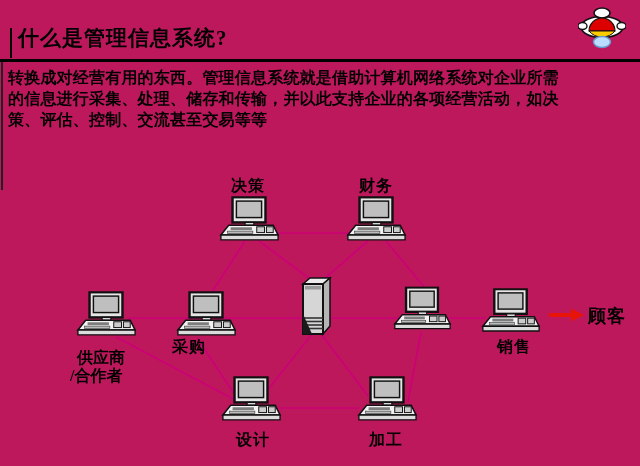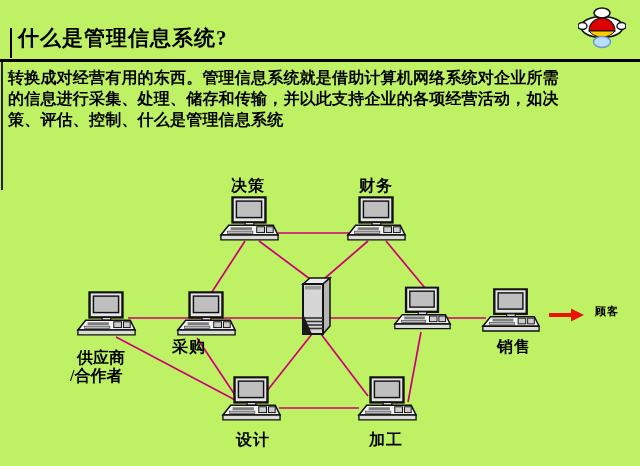--- a/index.html
+++ b/index.html
@@ -1,17 +1,17 @@
 <!DOCTYPE html>
 <html><head>
 <meta charset="utf-8">
 <style>
   html,body{margin:0;padding:0;background:#fff;}
   .slide{
-    position:relative;width:640px;height:466px;background:#bef264;overflow:hidden;
+    position:relative;width:640px;height:466px;background:#be185d;overflow:hidden;
     font-family:"Liberation Serif","DejaVu Serif",serif;color:#000;
   }
   
   .title{
     position:absolute;left:18px;top:24px;font-size:21px;font-weight:bold;
     letter-spacing:1px;white-space:nowrap;
   }
   .title-accent{position:absolute;left:10px;top:28px;width:2px;height:30px;background:#000;}
   .title-rule{position:absolute;left:0;top:59px;width:640px;height:3px;background:#000;}
   .left-frame{position:absolute;left:1px;top:62px;width:2px;height:128px;background:#222;}
@@ -81,21 +81,21 @@
     <path d="M11,24 A13,13 0 0 1 37,24 Z" fill="#DD0000" stroke="#111" stroke-width="1.2"></path>
     <path d="M11,24 L37,24 Q32,30 24,30 Q16,30 11,24 Z" fill="#FFCC00" stroke="#111" stroke-width="1"></path>
     <ellipse cx="24" cy="35" rx="8.5" ry="5.5" fill="#BBDDFF" stroke="#6699CC" stroke-width="1.4"></ellipse>
   </svg>
   <div class="title-rule"></div>
   <div class="left-frame"></div>
 
   <div class="body-text">
     <div class="body-line">转换成对经营有用的东西。管理信息系统就是借助计算机网络系统对企业所需</div>
     <div class="body-line">的信息进行采集、处理、储存和传输，并以此支持企业的各项经营活动，如决</div>
-    <div class="body-line">策、评估、控制、什么是管理信息系统</div>
+    <div class="body-line">策、评估、控制、交流甚至交易等等</div>
   </div>
 
   <div class="diagram">
 
     <svg class="wires" viewBox="0 0 640 466">
       <g stroke="#CC0077" stroke-width="1.7">
         <line x1="266" y1="233" x2="337" y2="233"></line>
         <line x1="233" y1="241" x2="198" y2="295"></line>
         <line x1="247" y1="241" x2="298" y2="279"></line>
         <line x1="356" y1="241" x2="312" y2="279"></line>
@@ -164,16 +164,16 @@
     <div class="nlabel" style="left:205px;top:176px;width:62px">决策</div>
     <div class="nlabel" style="left:333px;top:176px;width:62px">财务</div>
     <div class="nlabel left-align" style="left:58px;top:349px;width:80px">
       <div class="sup-line1">供应商</div>
       <div>/合作者</div>
     </div>
     <div class="nlabel" style="left:146px;top:337px;width:62px">采购</div>
     <div class="nlabel" style="left:210px;top:430px;width:62px">设计</div>
     <div class="nlabel" style="left:471px;top:337px;width:62px">销售</div>
     <div class="nlabel" style="left:343px;top:430px;width:62px">加工</div>
-    <div class="nlabel" style="left:575px;top:304px;width:40px;font-size:11px">顾客</div>
+    <div class="nlabel" style="left:575px;top:304px;width:40px;font-size:18px">顾客</div>
 
   </div>
 </div>
 
 </body></html>

